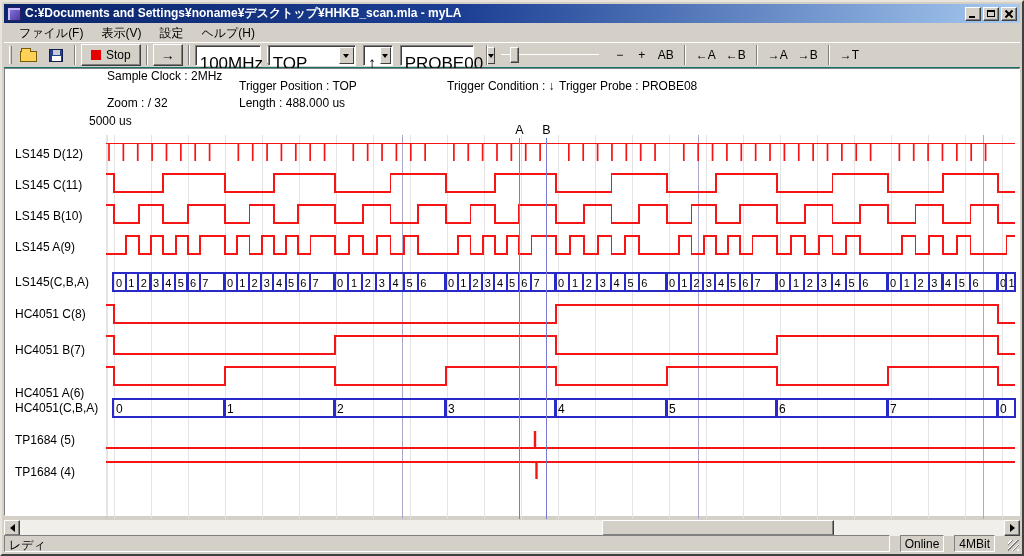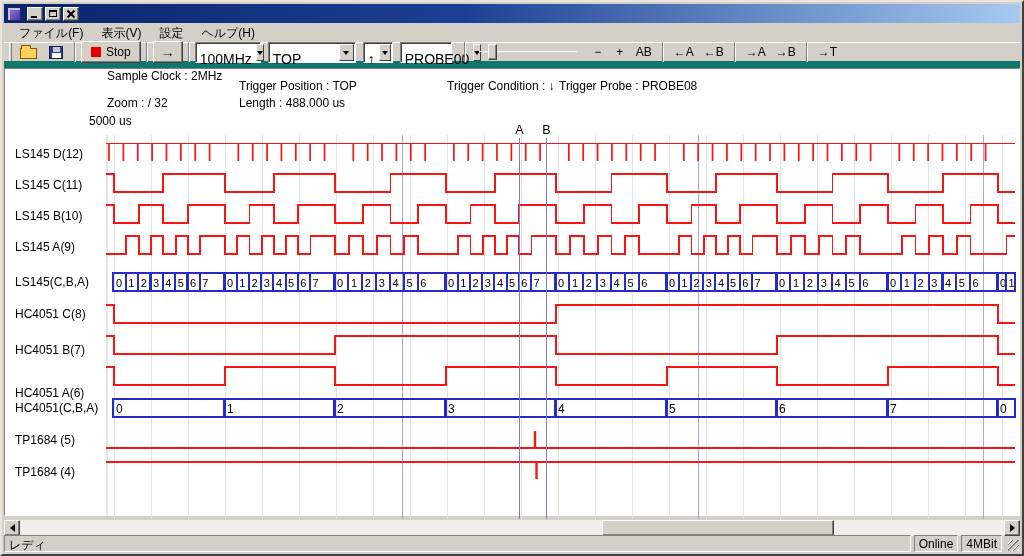--- a/index.html
+++ b/index.html
@@ -23,43 +23,43 @@
   .glyph-close{position:relative;width:8px;height:8px;}
   .glyph-close::before,.glyph-close::after{content:"";position:absolute;left:-1px;top:3px;width:10px;height:2px;background:#000;}
   .glyph-close::before{transform:rotate(45deg);}
   .glyph-close::after{transform:rotate(-45deg);}
   
   .menubar{position:absolute;top:22px;left:2px;right:2px;height:18px;display:flex;align-items:center;
     font-size:12px;padding-left:6px;}
   .menu-item{padding:2px 9px;}
   
   .toolbar{position:absolute;top:40px;left:2px;right:2px;height:26px;display:flex;align-items:center;
-    border-top:1px solid #fff;border-bottom:7px solid #0f766e;padding:0 2px;}
+    border-top:1px solid #fff;border-bottom:1px solid #0f766e;padding:0 2px;}
   .grip{width:3px;height:18px;border-left:1px solid #fff;border-right:1px solid #808080;margin:0 3px;}
   .tsep{width:2px;height:20px;border-left:1px solid #808080;border-right:1px solid #fff;margin:0 5px;}
   .icon-btn{width:27px;height:22px;display:flex;align-items:center;justify-content:center;background:transparent;border:none;padding:0;}
   .folder{position:relative;width:17px;height:11px;background:#ffd257;border:1px solid #7a5c00;margin-top:3px;}
   .folder::before{content:"";position:absolute;top:-4px;left:0;width:8px;height:3px;background:#ffd257;border:1px solid #7a5c00;border-bottom:none;}
   .floppy{position:relative;width:14px;height:13px;background:#27408b;border:1px solid #101f4d;}
   .floppy::before{content:"";position:absolute;top:0;left:3px;width:7px;height:5px;background:#c9c9d8;}
   .floppy::after{content:"";position:absolute;bottom:0;left:2px;width:9px;height:5px;background:#fff;}
   .stop-btn{display:flex;align-items:center;gap:5px;height:22px;padding:0 9px;font-size:12px;
     font-family:"Liberation Sans",sans-serif;background:#d4d0c8;
     border:1px solid;border-color:#fff #404040 #404040 #fff;box-shadow:inset -1px -1px 0 #808080;}
   .stop-square{width:10px;height:10px;background:#e60000;}
   .arrow-btn{width:30px;height:22px;font-size:14px;background:#d4d0c8;font-family:"Liberation Sans",sans-serif;
     border:1px solid;border-color:#fff #404040 #404040 #fff;box-shadow:inset -1px -1px 0 #808080;
     display:flex;align-items:center;justify-content:center;padding:0;}
   .combo{height:21px;background:#fff;border:1px solid;border-color:#808080 #fff #fff #808080;
     box-shadow:inset 1px 1px 0 #404040;display:flex;align-items:stretch;margin-right:7px;}
-  .combo-text{font-size:14px;padding:8px 3px 0 4px;white-space:nowrap;flex:1;}
+  .combo-text{font-size:17px;padding:8px 3px 0 4px;white-space:nowrap;flex:1;}
   .combo-arrow{width:15px;margin:1px;background:#d4d0c8;border:1px solid;border-color:#fff #404040 #404040 #fff;
     display:flex;align-items:center;justify-content:center;}
   .combo-arrow::after{content:"";width:0;height:0;border:3px solid transparent;border-top:4px solid #000;margin-top:4px;}
-  .w-clock{width:66px}.w-trigpos{width:88px}.w-edge{width:30px}.w-probe{width:52px}
+  .w-clock{width:66px}.w-trigpos{width:88px}.w-edge{width:30px}.w-probe{width:74px}
   .slider{position:relative;width:102px;height:20px;margin:0 8px 0 6px;}
   .slider-track{position:absolute;left:2px;right:2px;top:9px;height:1px;background:#808080;border-bottom:1px solid #fff;}
   .slider-handle{position:absolute;left:11px;top:2px;width:9px;height:16px;background:#d4d0c8;
     border:1px solid;border-color:#fff #404040 #404040 #fff;box-shadow:inset -1px -1px 0 #808080;}
   .flat-btn{background:transparent;border:none;font-size:12px;font-family:"Liberation Sans",sans-serif;
     padding:3px 5px;min-width:22px;text-align:center;}
   
   .client{position:absolute;top:66px;left:2px;right:2px;bottom:38px;background:#fff;
     border:1px solid;border-color:#808080 #fff #fff #808080;}
   .overlay{position:absolute;left:0;top:0;width:1024px;height:556px;pointer-events:none;}
@@ -74,34 +74,35 @@
   .sb-btn{position:absolute;top:0;width:16px;height:16px;background:#d4d0c8;
     border:1px solid;border-color:#fff #404040 #404040 #fff;box-shadow:inset -1px -1px 0 #808080;
     display:flex;align-items:center;justify-content:center;}
   .sb-left{left:0}.sb-right{right:0}
   .tri-l{width:0;height:0;border:4px solid transparent;border-right:5px solid #000;margin-left:-4px;}
   .tri-r{width:0;height:0;border:4px solid transparent;border-left:5px solid #000;margin-right:-4px;}
   .sb-thumb{position:absolute;left:598px;top:0;width:232px;height:16px;background:#d4d0c8;
     border:1px solid;border-color:#fff #404040 #404040 #fff;box-shadow:inset -1px -1px 0 #808080;}
   
   .statusbar{position:absolute;left:2px;right:2px;bottom:2px;height:20px;display:flex;align-items:stretch;
-    padding-top:3px;font-size:12px;gap:3px;}
+    padding-top:3px;font-size:12px;gap:10px;}
   .sb-panel{border:1px solid;border-color:#808080 #fff #fff #808080;padding:1px 4px;white-space:nowrap;}
   .sb-ready{flex:1;}
   .sb-grip{width:15px;position:relative;}
   .sb-grip::after{content:"";position:absolute;right:1px;bottom:1px;width:11px;height:11px;
     background:repeating-linear-gradient(135deg,transparent 0 2px,#fff 2px 3px,#808080 3px 4px);}
 </style>
 </head>
 <body>
 
 <div class="window">
 
   <div class="titlebar">
     <div class="app-icon"></div>
+    <div class="title-text">C:¥Documents and Settings¥noname¥デスクトップ¥HHKB_scan.mla - myLA</div>
     <div class="tb-btn">
         <span class="glyph-min"></span>
       </div>
     <div class="tb-btn">
         <span class="glyph-max"></span>
       </div>
     <div class="tb-btn">
         <span class="glyph-close"></span>
       </div>
   </div>

